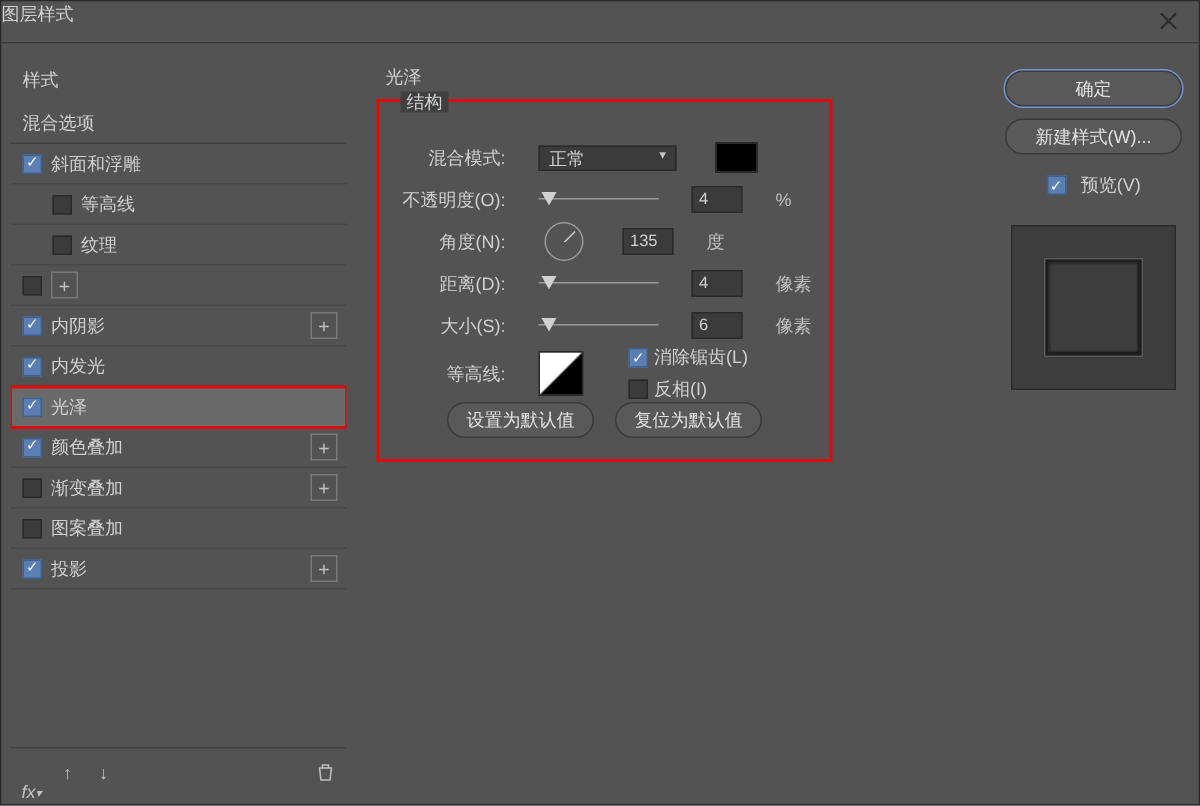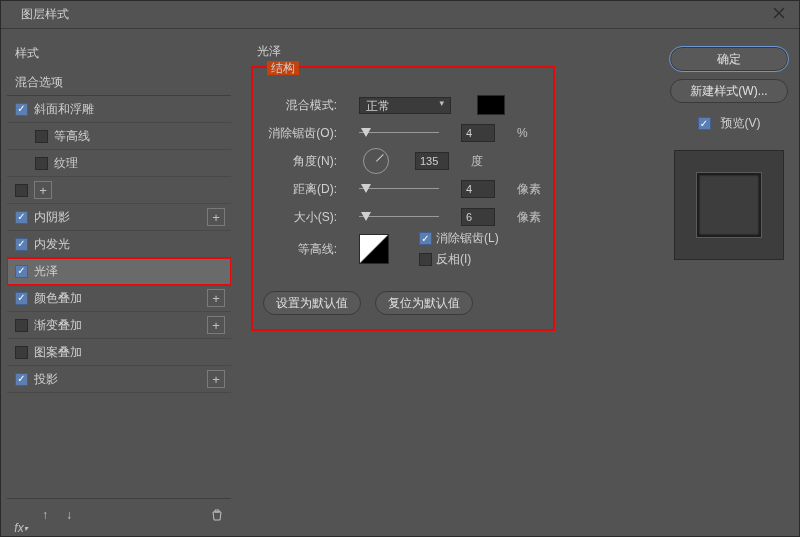--- a/index.html
+++ b/index.html
@@ -8,22 +8,22 @@
   width: 800px; height: 537px;
   background: #535353;
   border: 1px solid #2a2a2a;
   color: #d0d0d0;
   font-size: 12px;
   display: flex; flex-direction: column;
 }
 .titlebar {
   height: 28px; background: #535353;
   border-bottom: 1px solid #3a3a3a;
-  display: flex; align-items: center;
-  padding-left: 20px;
+  display: flex; align-items: flex-start;
+  padding-left: 0;
 }
 .titlebar-title { flex: 1; }
 .titlebar-close {
   width: 40px; height: 28px;
   display: flex; align-items: center; justify-content: center;
   cursor: pointer;
 }
 .titlebar-close svg { width: 12px; height: 12px; }
 .body { flex: 1; display: flex; background: #535353; }
 .sidebar {
@@ -76,21 +76,21 @@
   position: relative;
 }
 .panel-title { margin: 4px 0 6px 8px; color:#d0d0d0; }
 .struct-box {
   border: 2px solid #e20a0a;
   padding: 6px 10px 14px 10px;
   width: 304px; margin-left: 2px;
   position: relative;
 }
 .struct-legend {
-  background:#c2410c; padding:0 4px;
+  background:#404040; padding:0 4px;
   position:relative; top:-14px; left:4px;
   color:#d0d0d0;
 }
 .row {
   display: flex; align-items: center;
   height: 28px; gap: 22px;
 }
 .row-label { width: 74px; text-align: right; color:#d0d0d0; }
 .select {
   width: 92px; height: 17px;
@@ -129,21 +129,21 @@
   width: 30px; height: 30px;
   background: linear-gradient(135deg,#fff 0%,#fff 48%,#000 52%,#000 100%);
   border: 1px solid #2a2a2a;
 }
 .chk2 {
   width: 13px; height: 13px; border:1px solid #2a2a2a; background:#3b3b3b;
   display:inline-flex; align-items:center; justify-content:center; margin-right:4px;
 }
 .chk2.on { background:#5b7fb3; border-color:#406090;}
 .chk2.on::after{content:"✓"; color:#fff; font-size:10px;}
-.btnrow { display:flex; gap:14px; margin-top:24px;}
+.btnrow { display:flex; gap:14px; justify-content:center; margin-top:1px;}
 .btn {
   height: 24px; padding: 0 12px;
   background:#595959; border:1px solid #3a3a3a; border-radius:12px;
   display:flex; align-items:center; color:#e0e0e0; cursor:pointer;
 }
 .rightcol {
   width: 140px; padding: 18px 10px;
   display:flex; flex-direction:column; align-items:center; gap:8px;
 }
 .rbtn {
@@ -256,21 +256,21 @@
         <div class="row">
           <div class="row-label">混合模式:</div>
           <div class="select">
             <span>正常</span>
             <span class="arrow">▾</span>
           </div>
           <div class="swatch"></div>
         </div>
 
         <div class="row">
-          <div class="row-label">消除锯齿(O):</div>
+          <div class="row-label">不透明度(O):</div>
           <div class="slider">
             <div class="track"></div>
               <div class="thumb" style="left:2%;"></div>
           </div>
           <input class="numbox" value="4" style="">
           <span class="unit">%</span>
         </div>
 
         <div class="row">
           <div class="row-label">角度(N):</div>

